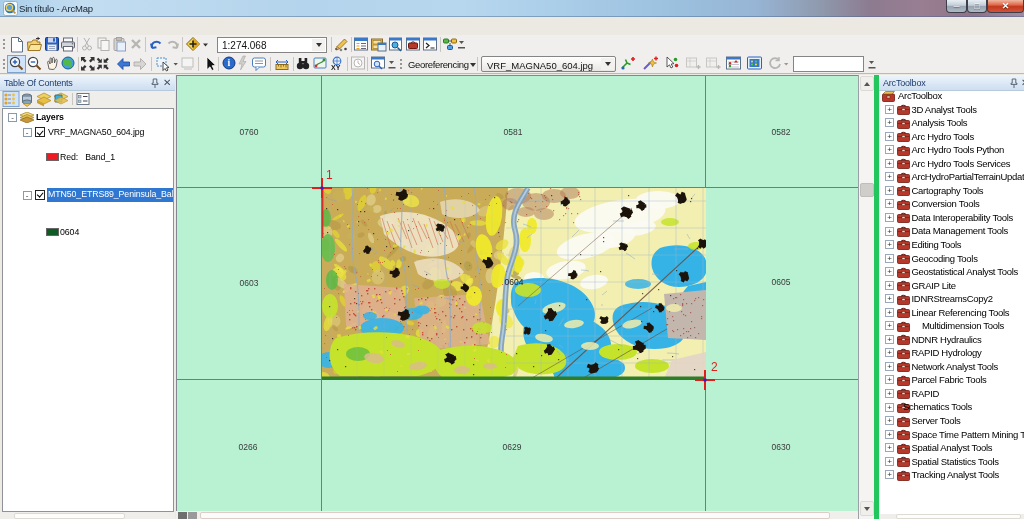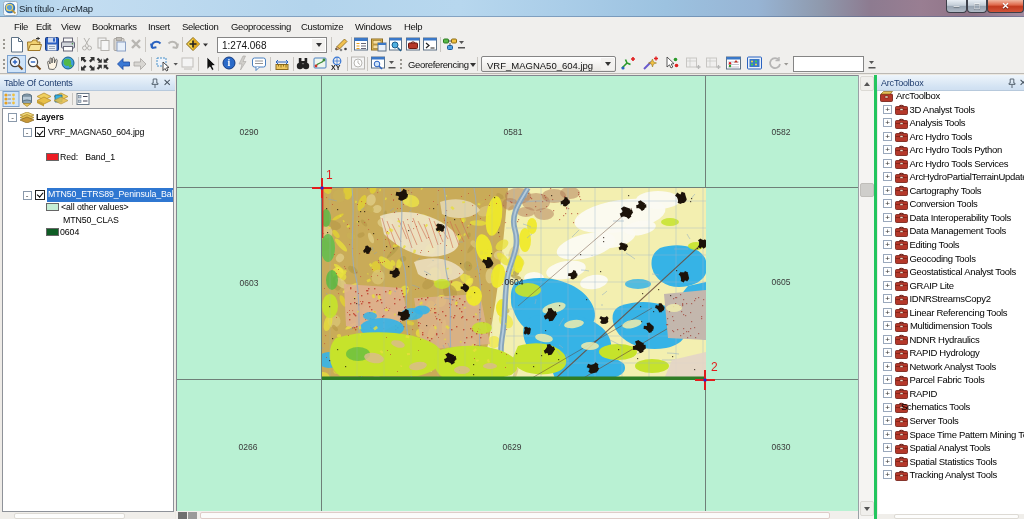--- a/index.html
+++ b/index.html
@@ -75,21 +75,21 @@
   .cell-label { position:absolute; font-size:8.5px; color:#3a3a3a; transform:translate(-50%,-50%); }
 
   #vsb { left:858px; top:75px; width:16px; height:444px; background:#f5f4f2;
     border-left:1px solid #9aa0a6; }
   .sbtn { position:absolute; left:1px; width:14px; height:15px;
     background:#f0efec; border:1px solid #dcdad5; border-radius:2px;
     display:flex; align-items:center; justify-content:center; }
   #hsb { left:176px; top:511px; width:682px; height:8px; background:#f1efec; }
 
   #atb-panel { left:874px; top:75px; width:150px; height:444px; background:#eeebe7;
-    border-left:3px solid #22c55e; }
+    border-left:5px solid #22c55e; }
   #atb-tree { left:1px; top:16px; width:149px; height:423px; background:#fff;
     overflow:hidden; }
   #atb-hsb { left:1px; top:439px; width:149px; height:5px; background:#f0eeea; }
   .atrow { position:absolute; left:0; width:100%; height:13.54px; font-size:9.5px; letter-spacing:-0.3px;
     color:#000; white-space:nowrap; }
 </style>
 </head>
 <body>
 <div id="app">
 
@@ -106,32 +106,20 @@
         <div class="winglyph" style="font-size:8px">─</div>
       </div>
     <div id="btn-max" class="abs winbtn">
         <div class="winglyph">□</div>
       </div>
     <div id="btn-close" class="abs winbtn">
         <div class="winglyph">✕</div>
       </div>
   </div>
 
-  <div id="menubar" class="abs">
-    <span class="menu" style="left:14px">File</span>
-    <span class="menu" style="left:36px">Edit</span>
-    <span class="menu" style="left:61px">View</span>
-    <span class="menu" style="left:92px">Bookmarks</span>
-    <span class="menu" style="left:148px">Insert</span>
-    <span class="menu" style="left:182px">Selection</span>
-    <span class="menu" style="left:231px">Geoprocessing</span>
-    <span class="menu" style="left:301px">Customize</span>
-    <span class="menu" style="left:355px">Windows</span>
-    <span class="menu" style="left:404px">Help</span>
-  </div>
 
   <div id="tb1" class="abs">
     <svg class="abs" style="left:0;top:0" width="1024" height="20">
       <g fill="#9a9791">
           <rect x="3" y="4" width="2" height="2"></rect>
           <rect x="3" y="8" width="2" height="2"></rect>
           <rect x="3" y="12" width="2" height="2"></rect>
         </g>
 
       <g transform="translate(10,2)">
@@ -531,43 +519,36 @@
         </div>
       <div class="trow" style="top:42px;line-height:12.5px">
           <span class="swatch" style="left:43px;top:2px;background:#ed1c24"></span>
           <span style="position:absolute;left:57px">Red:&nbsp;&nbsp;&nbsp;Band_1</span>
         </div>
       <div class="trow" style="top:79.5px;line-height:12.5px">
           <span class="exp" style="left:19.5px;top:2px">-</span>
           <span class="cb" style="left:32px;top:1px"></span>
           <span style="position:absolute;left:44px;right:0;top:-1px;bottom:0;background:#2f77d1;color:#fff;padding-left:1px;line-height:13px">MTN50_ETRS89_Peninsula_Bale</span>
         </div>
-      <div class="trow" style="top:92px;line-height:12.5px">
-          <span class="swatch" style="left:43px;top:2px;background:#c6eed6"></span>
-          <span style="position:absolute;left:58px">&lt;all other values&gt;</span>
-        </div>
-      <div class="trow" style="top:104.5px;line-height:12.5px">
-          <span style="position:absolute;left:60px">MTN50_CLAS</span>
-        </div>
       <div class="trow" style="top:117px;line-height:12.5px">
           <span class="swatch" style="left:43px;top:2px;background:#0e5c24"></span>
           <span style="position:absolute;left:57px">0604</span>
         </div>
       </div>
     <div id="toc-hsb" class="abs">
         <div style="position:absolute;left:14px;top:1px;width:111px;height:6px;background:#fdfdfc;border:1px solid #dddad4;border-radius:2px"></div>
       </div>
   </div>
 
   <div id="map-wrap" class="abs">
     <div class="gridv" style="left:144px"></div>
     <div class="gridv" style="left:528px"></div>
     <div class="gridh" style="top:111px"></div>
     <div class="gridh" style="top:303px"></div>
-    <div class="cell-label" style="left:72px;top:56px">0290</div>
+    <div class="cell-label" style="left:72px;top:56px">0760</div>
     <div class="cell-label" style="left:336px;top:56px">0581</div>
     <div class="cell-label" style="left:604px;top:56px">0582</div>
     <div class="cell-label" style="left:72px;top:207px">0603</div>
     <div class="cell-label" style="left:604px;top:206px">0605</div>
     <div class="cell-label" style="left:71px;top:371px">0266</div>
     <div class="cell-label" style="left:335px;top:371px">0629</div>
     <div class="cell-label" style="left:604px;top:371px">0630</div>
     <svg id="raster" class="abs" style="left:145px;top:112px" width="384" height="192" viewBox="0 0 384 192">
     <rect x="0" y="0" width="384" height="192" fill="#c9ab58"></rect>
     <path d="M186 0 L384 0 L384 192 L158 192 C172 138 181 66 186 0 Z" fill="#f3efb0"></path>
@@ -1801,21 +1782,21 @@
           <span style="position:absolute;left:31.5px">Linear Referencing Tools</span>
         </div>
       <div class="atrow" style="top:228.2px;line-height:13.54px">
           <span class="exp" style="left:5px;top:2.2px;border-color:#9aa8bc">+</span>
           <svg style="position:absolute;left:17px;top:1.5px" width="13" height="11" viewBox="0 0 13 11">
             <rect x="0.5" y="2.5" width="12" height="8" rx="1" fill="#b5382a" stroke="#6e1a12" stroke-width=".8"></rect>
             <path d="M0.5 5.5 h12" stroke="#8a251a" stroke-width="1"></path>
             <path d="M4.5 2.5 C4.5 0.8 8.5 0.8 8.5 2.5" fill="none" stroke="#6e1a12" stroke-width="1.2"></path>
             <rect x="5" y="4.5" width="3" height="2" fill="#e8e0d0" stroke="#6e1a12" stroke-width=".5"></rect>
           </svg>
-          <span style="position:absolute;left:32px">Multidimension Tools</span>
+          <span style="position:absolute;left:42px">Multidimension Tools</span>
         </div>
       <div class="atrow" style="top:241.7px;line-height:13.54px">
           <span class="exp" style="left:5px;top:2.2px;border-color:#9aa8bc">+</span>
           <svg style="position:absolute;left:17px;top:1.5px" width="13" height="11" viewBox="0 0 13 11">
             <rect x="0.5" y="2.5" width="12" height="8" rx="1" fill="#b5382a" stroke="#6e1a12" stroke-width=".8"></rect>
             <path d="M0.5 5.5 h12" stroke="#8a251a" stroke-width="1"></path>
             <path d="M4.5 2.5 C4.5 0.8 8.5 0.8 8.5 2.5" fill="none" stroke="#6e1a12" stroke-width="1.2"></path>
             <rect x="5" y="4.5" width="3" height="2" fill="#e8e0d0" stroke="#6e1a12" stroke-width=".5"></rect>
           </svg>
           <span style="position:absolute;left:31.5px">NDNR Hydraulics</span>

